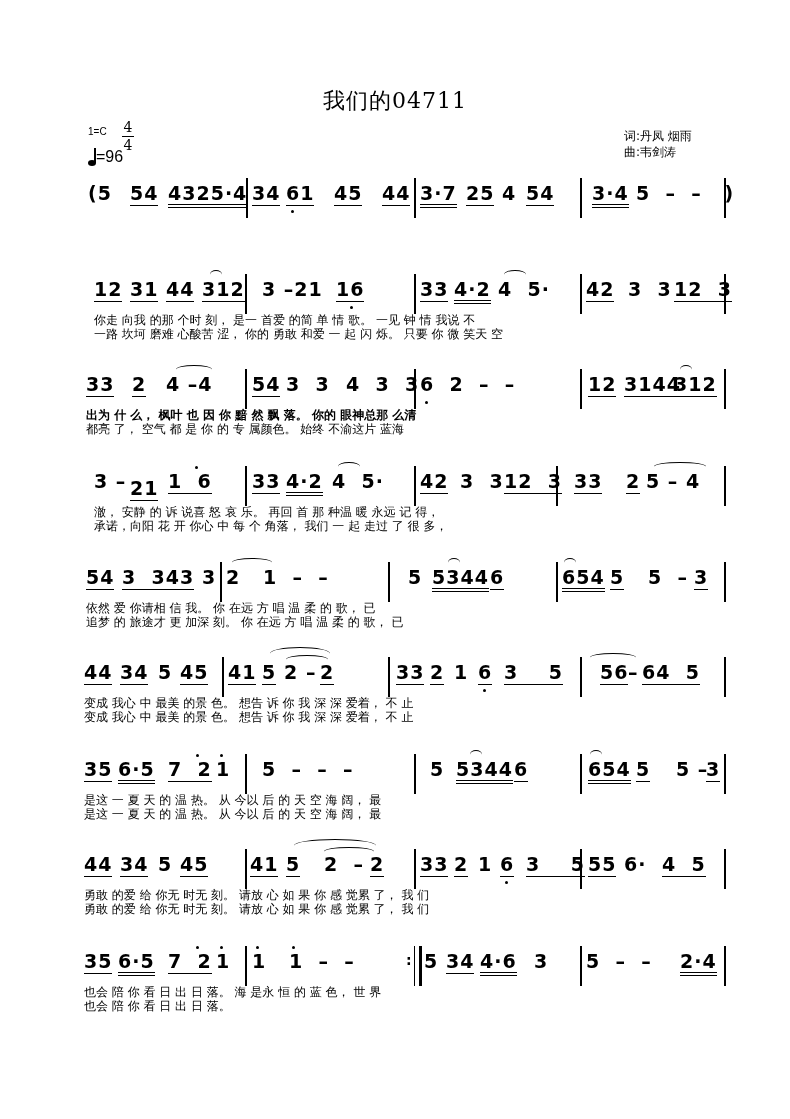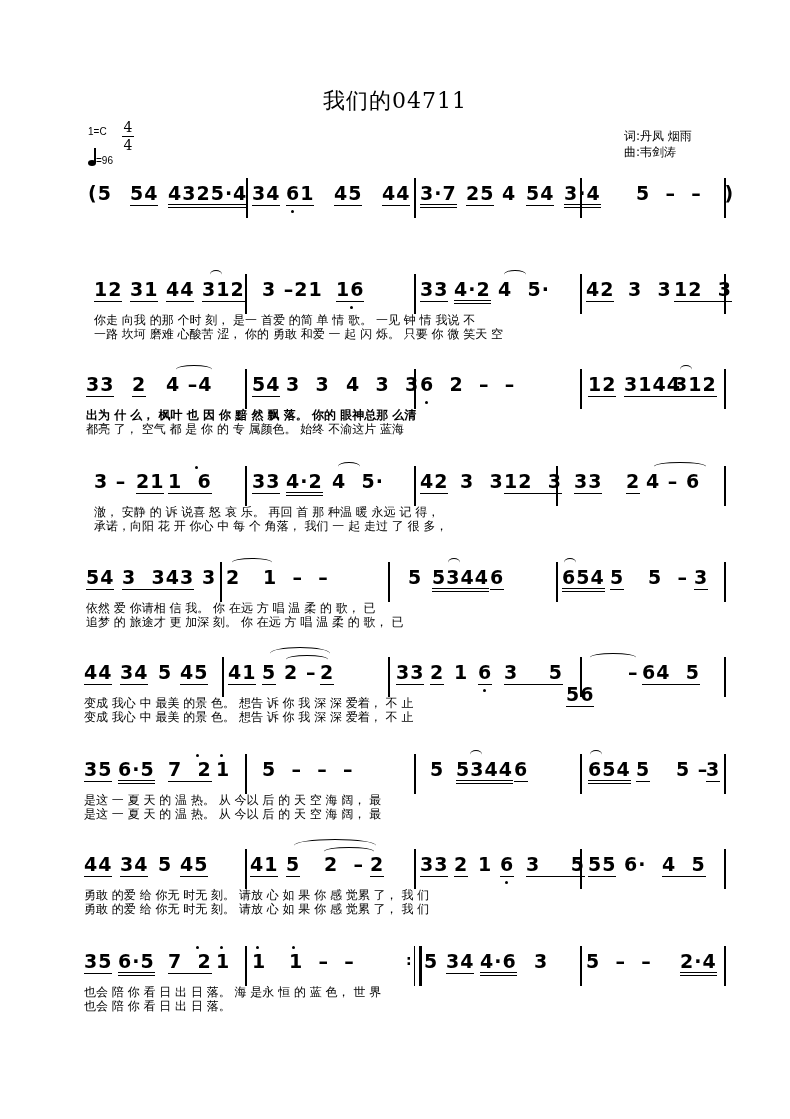--- a/index.html
+++ b/index.html
@@ -4,21 +4,21 @@
 <style>
   html, body { margin: 0; padding: 0; background: #ffffff; }
   body { width: 790px; height: 1119px; position: relative; overflow: hidden;
          font-family: "DejaVu Sans", sans-serif; color: #000; }
   .title { position: absolute; top: 86px; left: 0; width: 790px; text-align: center;
            font-family: "DejaVu Serif", serif; font-size: 22px; letter-spacing: 1px; }
   .key { position: absolute; left: 88px; top: 126px; font-size: 10px; font-family: "Liberation Sans", sans-serif; }
   .timesig { position: absolute; left: 122px; top: 120px; font-family: "DejaVu Serif", serif; font-size: 14px;
              text-align: center; line-height: 15px; }
   .timesig .bar { display:block; width: 12px; height: 1px; background:#000; margin: 1px auto; }
-  .tempo { position: absolute; left: 88px; top: 148px; font-size: 10px; font-family: "Liberation Sans", sans-serif; }
+  .tempo { position: absolute; left: 88px; top: 148px; font-size: 16px; font-family: "Liberation Sans", sans-serif; }
   .tempo .note { display:inline-block; position: relative; width: 8px; height: 18px; vertical-align: bottom; }
   .tempo .note::before { content:""; position:absolute; left:6px; top:0; width:1.5px; height:15px; background:#000; }
   .tempo .note::after { content:""; position:absolute; left:0; bottom:0; width:8px; height:6px; background:#000; border-radius:50%; }
   .credits { position: absolute; left: 624px; top: 128px; font-size: 12px; line-height: 16px; }
 
   .row { position: absolute; left: 80px; width: 650px; }
   .notes { position: absolute; top: 0; left: 0; height: 32px; width: 650px; }
   .n { position: absolute; top: 0; font-family: "DejaVu Sans", sans-serif; font-weight: bold; font-size: 19px;
        white-space: pre; letter-spacing: 1px; }
   .n.u1 { border-bottom: 1.5px solid #000; padding-bottom: 1px; }
@@ -60,21 +60,21 @@
     <span class="n u1" style="left:206px;">61</span>
       <span class="dot" style="left:211px;top:28px;"></span>
     <span class="n u1" style="left:254px;">45</span>
     <span class="n u1" style="left:302px;">44</span>
     <div class="barline" style="left:334px;"></div>
     <span class="n u2" style="left:340px;">3·7</span>
     <span class="n u1" style="left:386px;">25</span>
     <span class="n" style="left:422px;">4</span>
     <span class="n u1" style="left:446px;">54</span>
     <div class="barline" style="left:500px;"></div>
-    <span class="n u2" style="left:484px;">3·4</span>
+    <span class="n u2" style="left:512px;">3·4</span>
     <span class="n" style="left:556px;">5  –  –   )</span>
     <div class="barline" style="left:644px;"></div>
   </div>
 </div>
 
 <div class="row" style="top:278px;">
   <div class="notes">
     <span class="n u1" style="left:14px;">12</span>
     <span class="n u1" style="left:50px;">31</span>
     <span class="n u1" style="left:86px;">44</span>
@@ -119,37 +119,37 @@
     <span class="n u1" style="left:594px;">312</span>
     <div class="barline" style="left:644px;"></div>
   </div>
   <div class="lyr lyr1" style="left:6px;font-weight:bold;">出为 什 么， 枫叶 也 因 你 黯 然 飘 落。 你的 眼神总那 么清</div>
   <div class="lyr lyr2" style="left:6px;">都亮 了， 空气 都 是 你 的 专 属颜色。 始终 不渝这片 蓝海</div>
 </div>
 
 <div class="row" style="top:470px;">
   <div class="notes">
     <span class="n" style="left:14px;">3 –</span>
-    <span class="n u1" style="left:56px;">21</span>
+    <span class="n u1" style="left:50px;margin-top:7px;">21</span>
     <span class="n u1" style="left:88px;">1  6</span>
       <span class="dot" style="left:115px;top:-4px;"></span>
     <div class="barline" style="left:165px;"></div>
     <span class="n u1" style="left:172px;">33</span>
     <span class="n u2" style="left:206px;">4·2</span>
     <span class="slur" style="left:258px;top:-8px;width:22px;"></span>
     <span class="n" style="left:252px;">4  5·</span>
     <div class="barline" style="left:334px;"></div>
     <span class="n u1" style="left:340px;">42</span>
     <span class="n" style="left:380px;">3  3</span>
     <span class="n u1" style="left:424px;">12  3</span>
     <div class="barline" style="left:476px;"></div>
     <span class="n u1" style="left:494px;">33</span>
     <span class="n u1" style="left:546px;">2</span>
     <span class="slur" style="left:574px;top:-8px;width:52px;"></span>
-    <span class="n" style="left:566px;">4 – 6</span>
+    <span class="n" style="left:566px;">5 – 4</span>
     <div class="barline" style="left:644px;"></div>
   </div>
   <div class="lyr lyr1" style="left:14px;">澈， 安静 的 诉 说喜 怒 哀 乐。 再回 首 那 种温 暖 永远 记 得，</div>
   <div class="lyr lyr2" style="left:14px;">承诺，向阳 花 开 你心 中 每 个 角落， 我们 一 起 走过 了 很 多，</div>
 </div>
 
 <div class="row" style="top:566px;">
   <div class="notes">
     <span class="n u1" style="left:6px;">54</span>
     <span class="n u1" style="left:42px;">3  343</span>
@@ -190,21 +190,21 @@
       <span class="n u1" style="left:240px;">2</span>
     <div class="barline" style="left:308px;"></div>
     <span class="n u1" style="left:316px;">33</span>
     <span class="n u1" style="left:350px;">2</span>
     <span class="n" style="left:374px;">1</span>
     <span class="n u1" style="left:398px;">6</span>
       <span class="dot" style="left:403px;top:28px;"></span>
     <span class="n u1" style="left:424px;">3    5</span>
     <div class="barline" style="left:500px;"></div>
     <span class="slur" style="left:510px;top:-8px;width:46px;"></span>
-    <span class="n u1" style="left:486px;margin-top:22px;">56</span>
+    <span class="n u1" style="left:520px;">56</span>
     <span class="n" style="left:548px;">–</span>
     <span class="n u1" style="left:562px;">64  5</span>
     <div class="barline" style="left:644px;"></div>
   </div>
   <div class="lyr lyr1" style="left:4px;">变成 我心 中 最美 的景 色。 想告 诉 你 我 深 深 爱着， 不 止</div>
   <div class="lyr lyr2" style="left:4px;">变成 我心 中 最美 的景 色。 想告 诉 你 我 深 深 爱着， 不 止</div>
 </div>
 
 <div class="row" style="top:758px;">
   <div class="notes">

